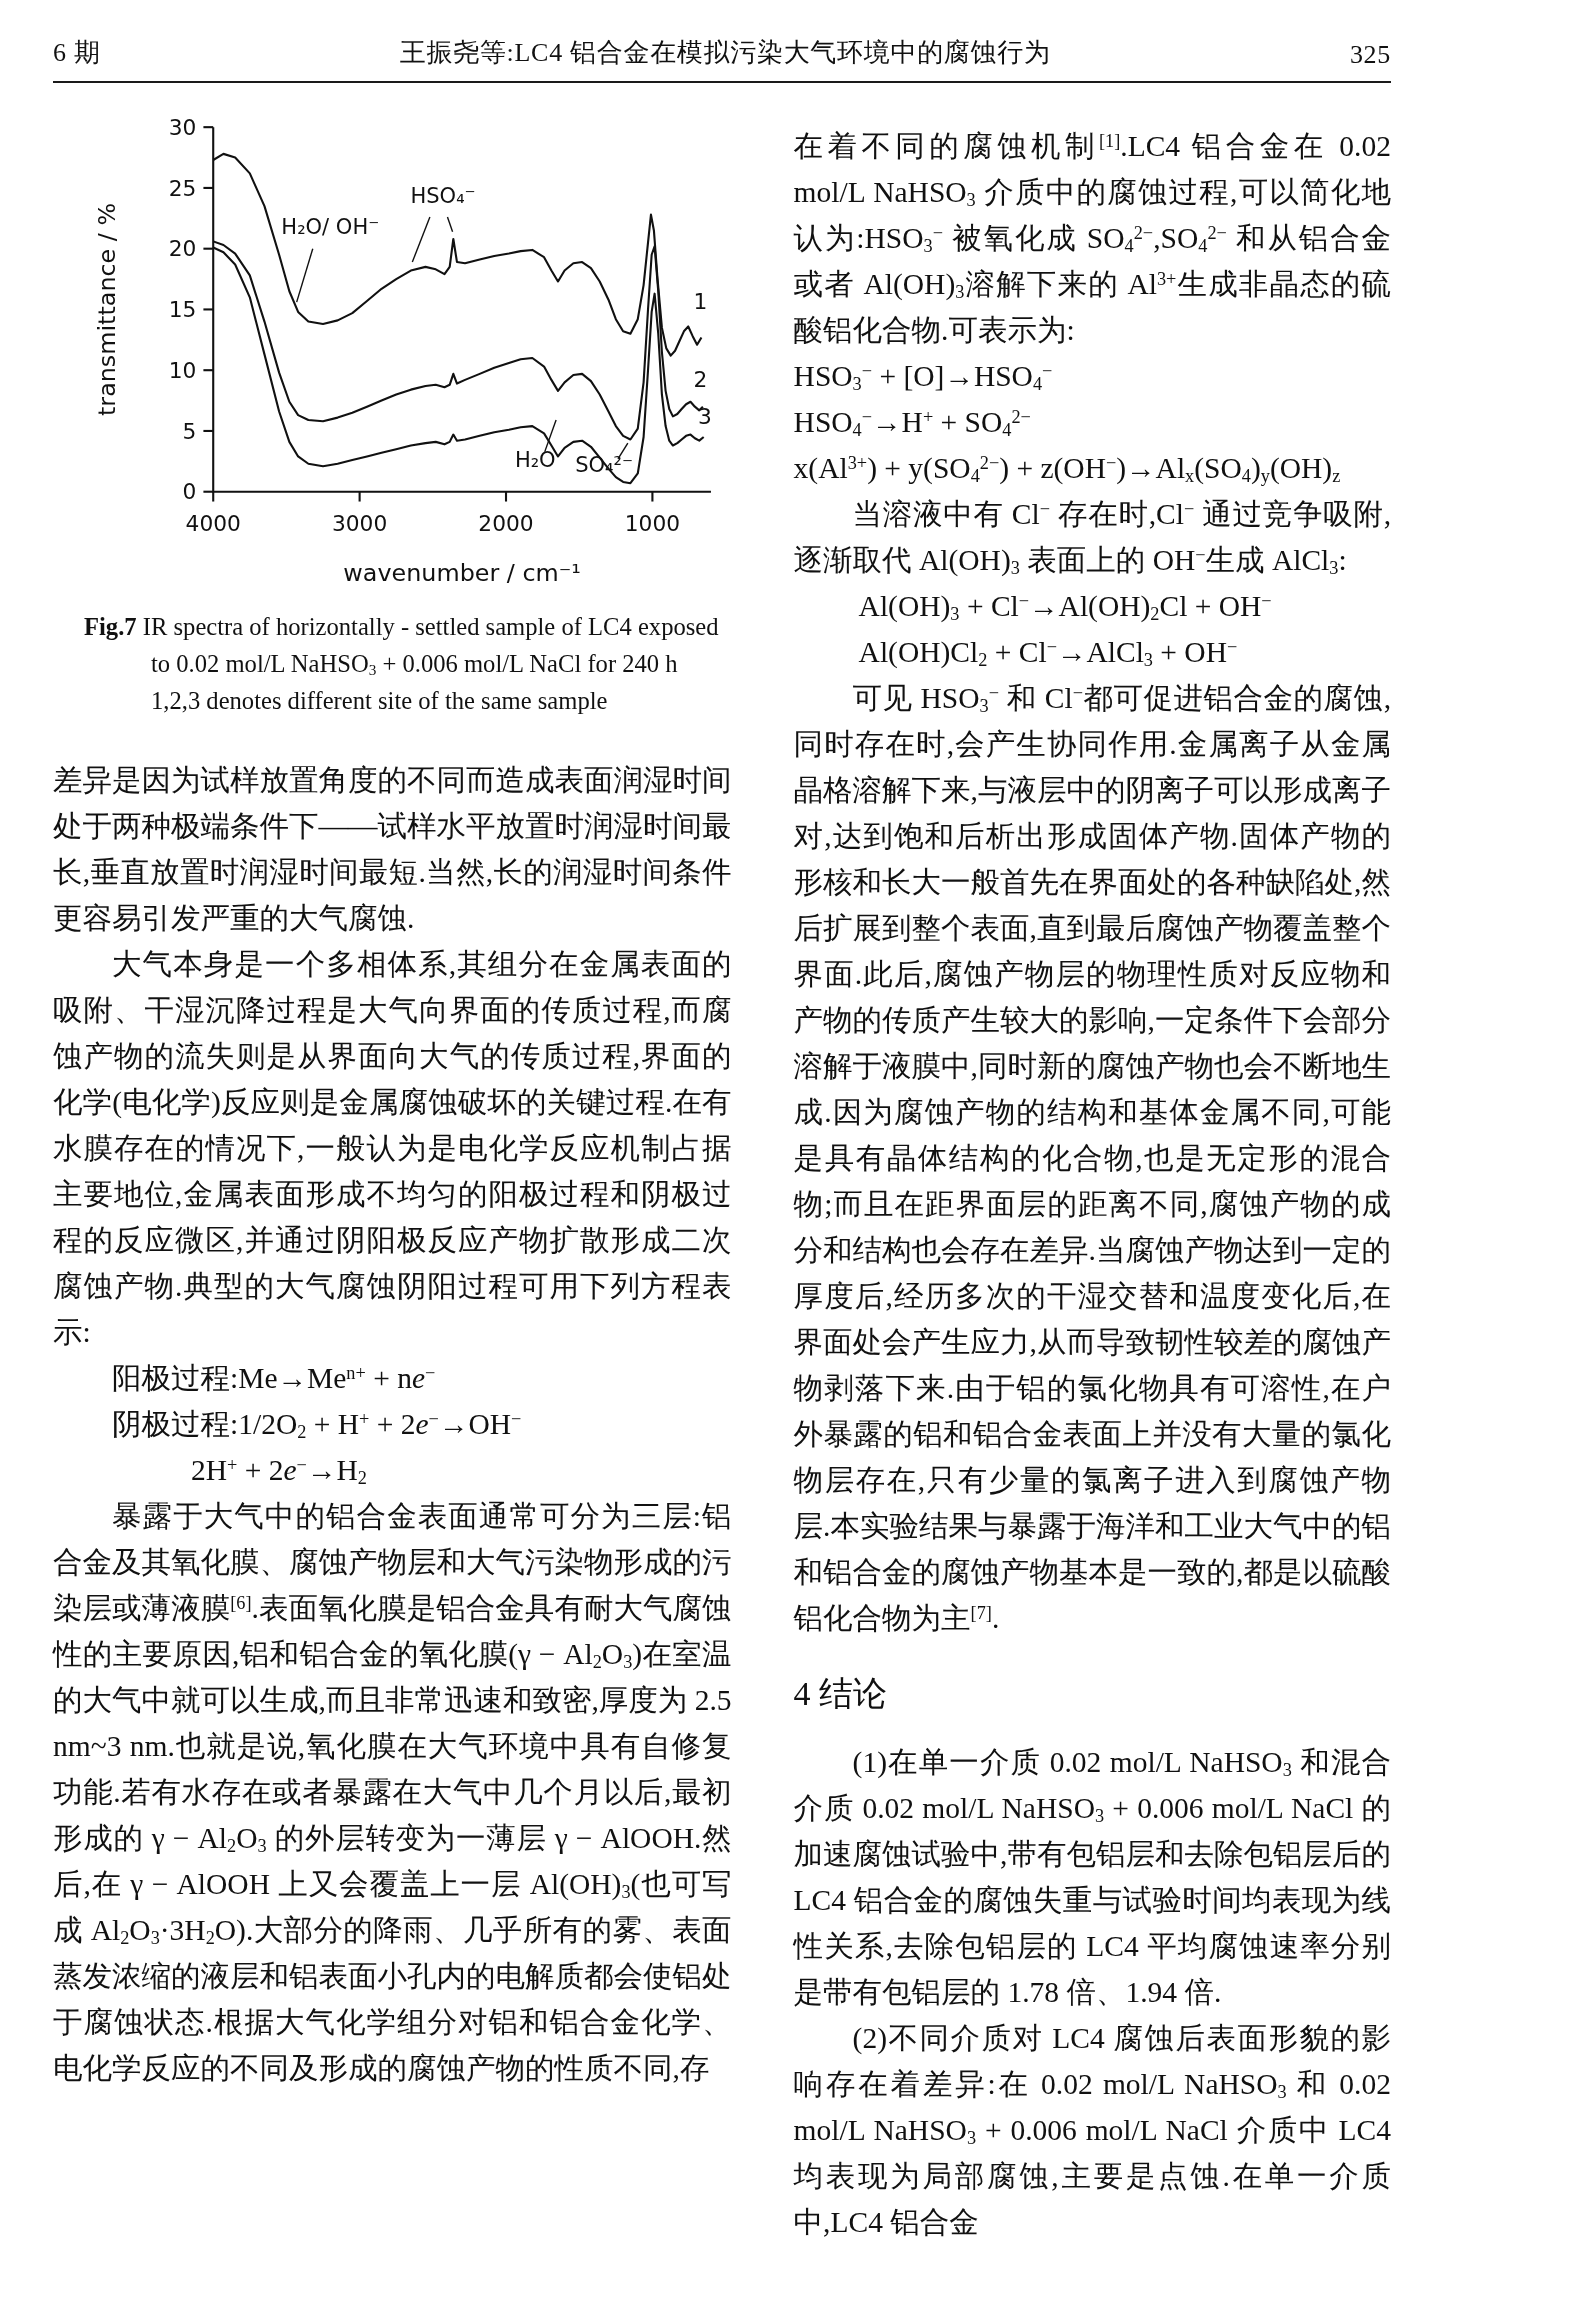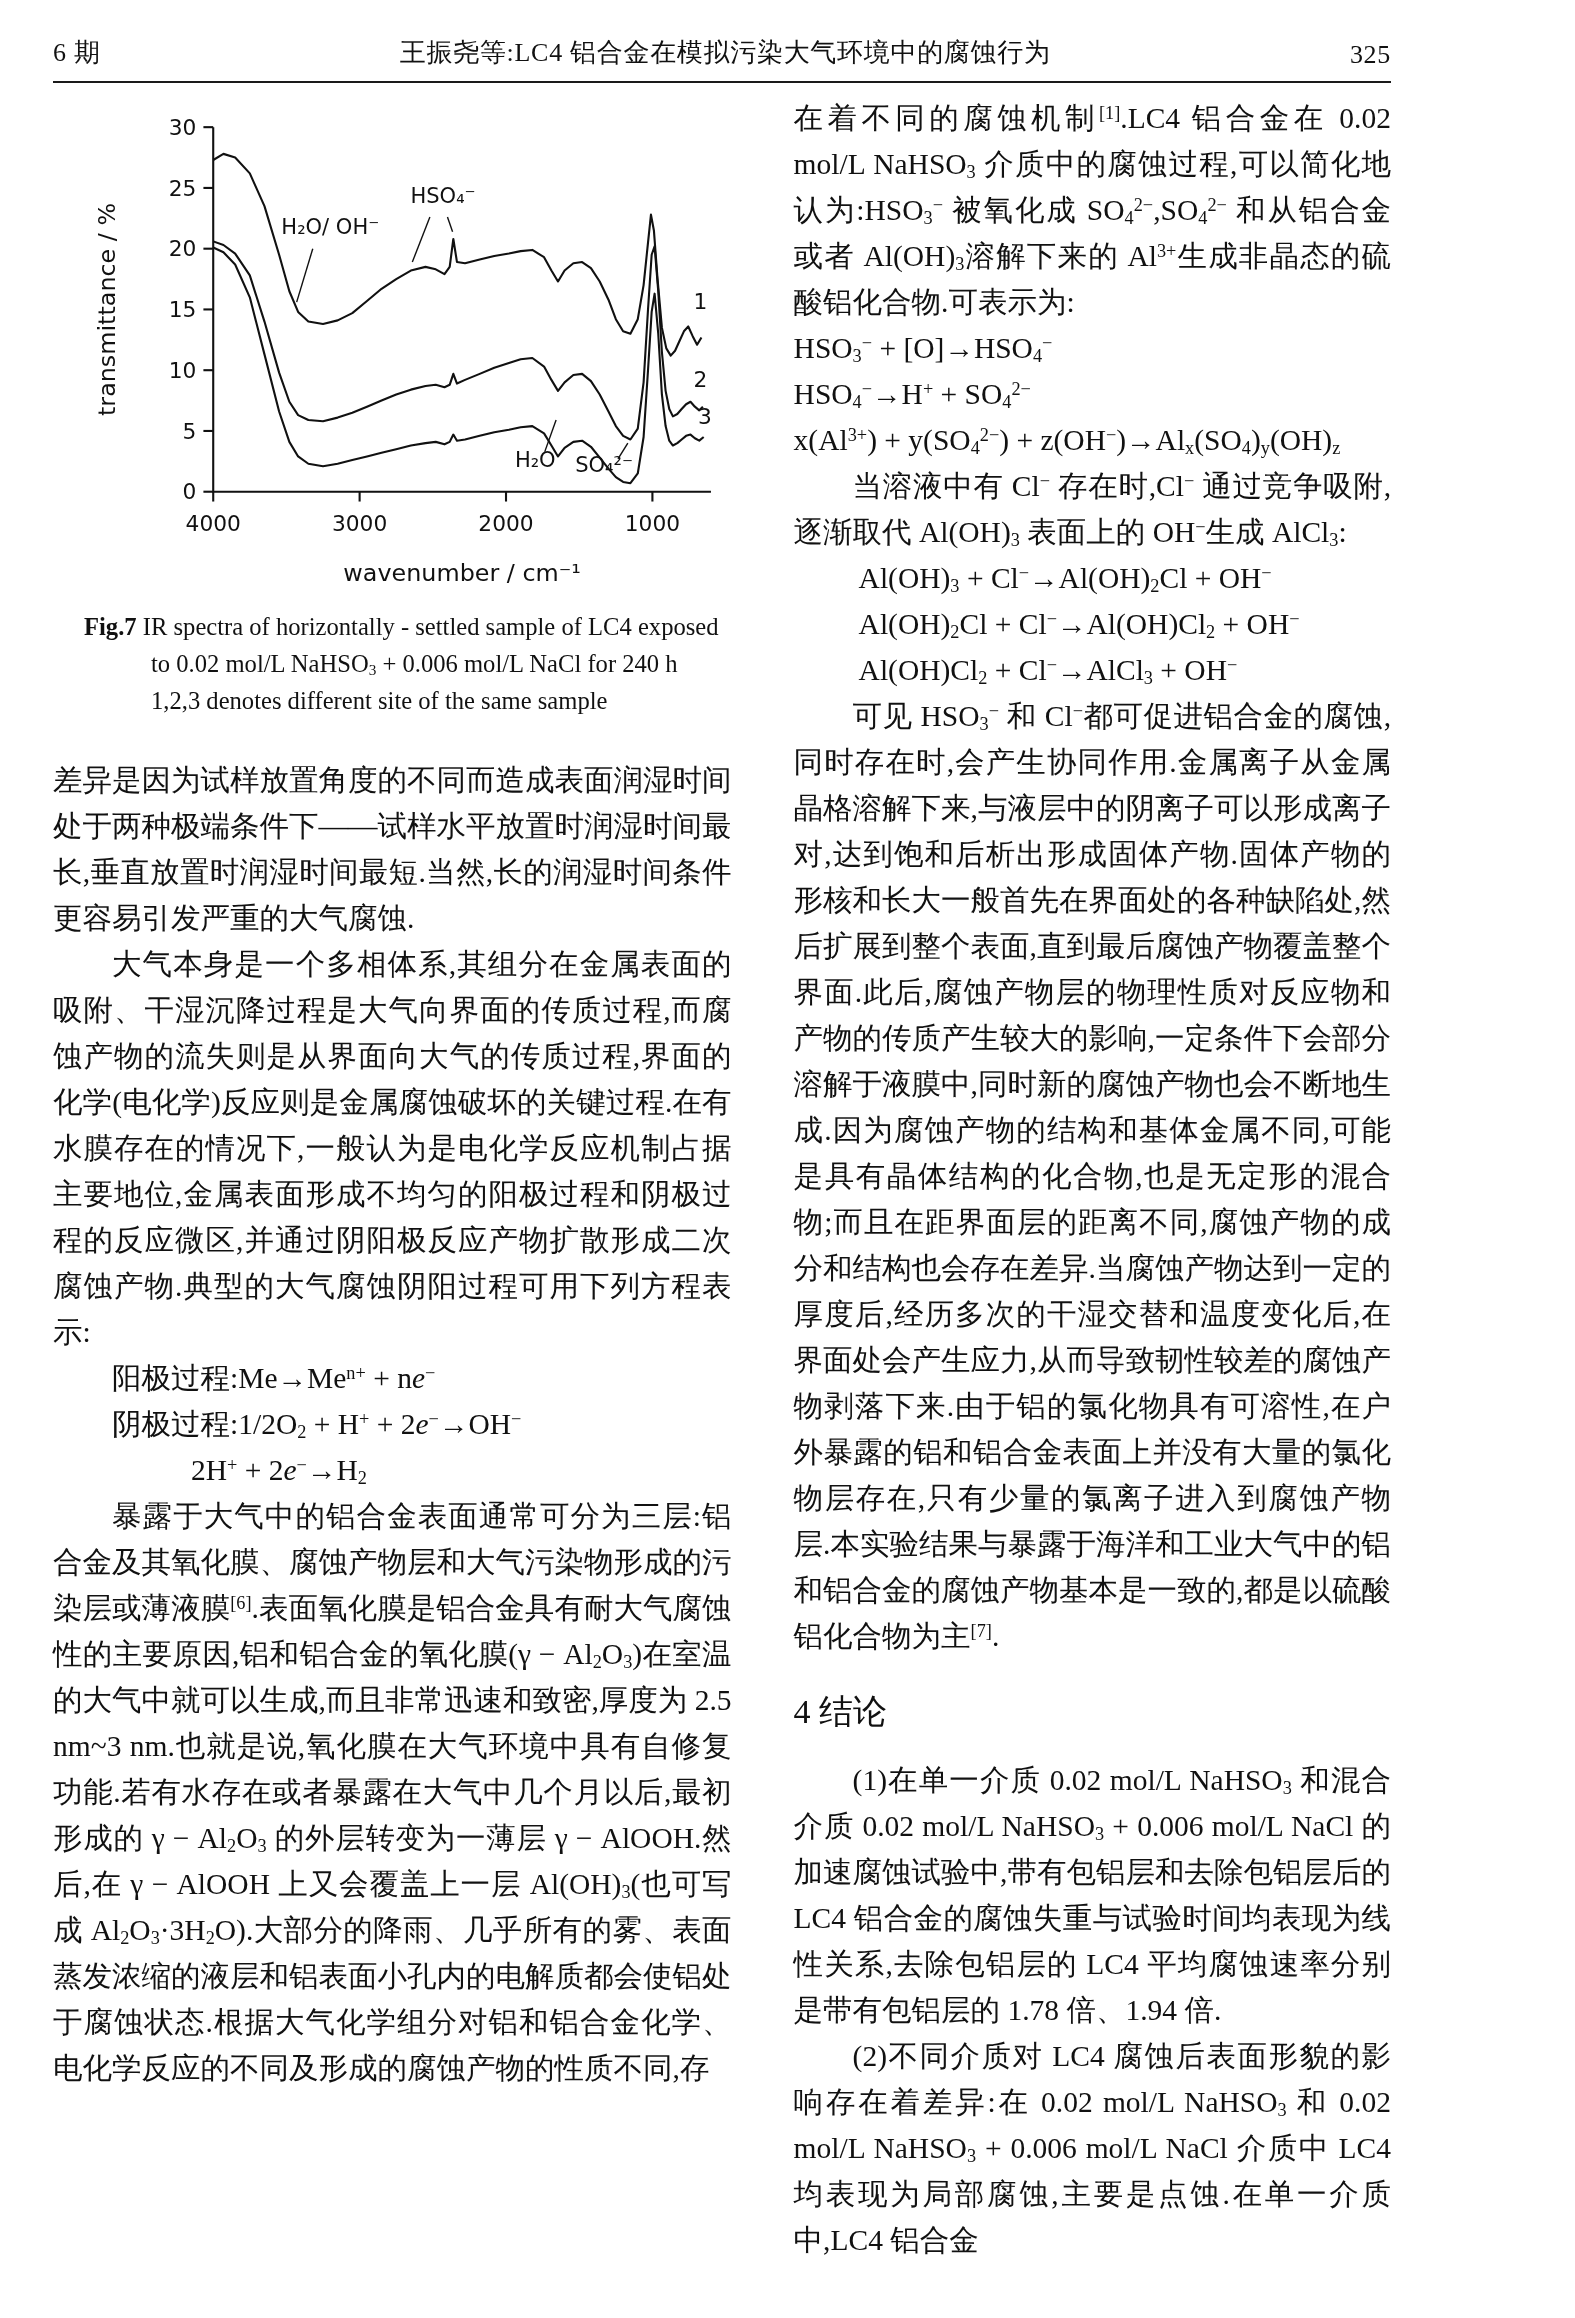--- a/index.html
+++ b/index.html
@@ -11,21 +11,21 @@
             display:flex; justify-content:space-between; align-items:flex-end;
             font-size:26px; padding-bottom:11.2px; border-bottom:2.1px solid #1a1a1a; }
   .header .ht { letter-spacing:0.7px; }
 
   .main { position:absolute; left:53px; right:53px; top:95px; display:flex; gap:62px; }
   .col  { width:702px; }
   .col.right { width:706px; }
 
   .col p { font-size:29.5px; line-height:46px; text-align:justify; }
   p.ind   { text-indent:59px; }
-  p.noind { text-indent:0; }
+  p.noind { text-indent:0;margin-top:28px; }
   p.eq    { text-align:left; padding-left:59px; }
   p.eq0   { text-align:left; padding-left:0; }
   p.eq2   { text-align:left; padding-left:138px; }
   p.eqr   { text-align:left; padding-left:65px; }
 
   sub { font-size:0.62em; line-height:0; vertical-align:-0.22em; }
   sup { font-size:0.62em; line-height:0; vertical-align:0.5em; }
 
   .h-disc  { font-size:29.5px; font-weight:bold; line-height:46px; margin:5.6px 0; }
   .h-concl { font-size:34px; font-weight:normal; line-height:49px; margin:28px 0 21px 0; }
@@ -111,21 +111,20 @@
       <p class="ind">暴露于大气中的铝合金表面通常可分为三层:铝合金及其氧化膜、腐蚀产物层和大气污染物形成的污染层或薄液膜<sup>[6]</sup>.表面氧化膜是铝合金具有耐大气腐蚀性的主要原因,铝和铝合金的氧化膜(γ − Al<sub>2</sub>O<sub>3</sub>)在室温的大气中就可以生成,而且非常迅速和致密,厚度为 2.5 nm~3 nm.也就是说,氧化膜在大气环境中具有自修复功能.若有水存在或者暴露在大气中几个月以后,最初形成的 γ − Al<sub>2</sub>O<sub>3</sub> 的外层转变为一薄层 γ − AlOOH.然后,在 γ − AlOOH 上又会覆盖上一层 Al(OH)<sub>3</sub>(也可写成 Al<sub>2</sub>O<sub>3</sub>·3H<sub>2</sub>O).大部分的降雨、几乎所有的雾、表面蒸发浓缩的液层和铝表面小孔内的电解质都会使铝处于腐蚀状态.根据大气化学组分对铝和铝合金化学、电化学反应的不同及形成的腐蚀产物的性质不同,存</p>
     </div>
 
     <div class="col right">
       <p class="noind">在着不同的腐蚀机制<sup>[1]</sup>.LC4 铝合金在 0.02 mol/L NaHSO<sub>3</sub> 介质中的腐蚀过程,可以简化地认为:HSO<sub>3</sub><sup>−</sup> 被氧化成 SO<sub>4</sub><sup>2−</sup>,SO<sub>4</sub><sup>2−</sup> 和从铝合金或者 Al(OH)<sub>3</sub>溶解下来的 Al<sup>3+</sup>生成非晶态的硫酸铝化合物.可表示为:</p>
       <p class="eq0">HSO<sub>3</sub><sup>−</sup> + [O]→HSO<sub>4</sub><sup>−</sup></p>
       <p class="eq0">HSO<sub>4</sub><sup>−</sup>→H<sup>+</sup> + SO<sub>4</sub><sup>2−</sup></p>
       <p class="eq0">x(Al<sup>3+</sup>) + y(SO<sub>4</sub><sup>2−</sup>) + z(OH<sup>−</sup>)→Al<sub>x</sub>(SO<sub>4</sub>)<sub>y</sub>(OH)<sub>z</sub></p>
       <p class="ind">当溶液中有 Cl<sup>−</sup> 存在时,Cl<sup>−</sup> 通过竞争吸附,逐渐取代 Al(OH)<sub>3</sub> 表面上的 OH<sup>−</sup>生成 AlCl<sub>3</sub>:</p>
       <p class="eqr">Al(OH)<sub>3</sub> + Cl<sup>−</sup>→Al(OH)<sub>2</sub>Cl + OH<sup>−</sup></p>
-      <p class="eqr">Al(OH)<sub>2</sub>Cl + Cl<sup>−</sup>→Al(OH)Cl<sub>2</sub> + OH<sup>−</sup></p>
       <p class="eqr">Al(OH)Cl<sub>2</sub> + Cl<sup>−</sup>→AlCl<sub>3</sub> + OH<sup>−</sup></p>
       <p class="ind">可见 HSO<sub>3</sub><sup>−</sup> 和 Cl<sup>−</sup>都可促进铝合金的腐蚀,同时存在时,会产生协同作用.金属离子从金属晶格溶解下来,与液层中的阴离子可以形成离子对,达到饱和后析出形成固体产物.固体产物的形核和长大一般首先在界面处的各种缺陷处,然后扩展到整个表面,直到最后腐蚀产物覆盖整个界面.此后,腐蚀产物层的物理性质对反应物和产物的传质产生较大的影响,一定条件下会部分溶解于液膜中,同时新的腐蚀产物也会不断地生成.因为腐蚀产物的结构和基体金属不同,可能是具有晶体结构的化合物,也是无定形的混合物;而且在距界面层的距离不同,腐蚀产物的成分和结构也会存在差异.当腐蚀产物达到一定的厚度后,经历多次的干湿交替和温度变化后,在界面处会产生应力,从而导致韧性较差的腐蚀产物剥落下来.由于铝的氯化物具有可溶性,在户外暴露的铝和铝合金表面上并没有大量的氯化物层存在,只有少量的氯离子进入到腐蚀产物层.本实验结果与暴露于海洋和工业大气中的铝和铝合金的腐蚀产物基本是一致的,都是以硫酸铝化合物为主<sup>[7]</sup>.</p>
       <h2 class="h-concl">4 结论</h2>
       <p class="ind">(1)在单一介质 0.02 mol/L NaHSO<sub>3</sub> 和混合介质 0.02 mol/L NaHSO<sub>3</sub> + 0.006 mol/L NaCl 的加速腐蚀试验中,带有包铝层和去除包铝层后的 LC4 铝合金的腐蚀失重与试验时间均表现为线性关系,去除包铝层的 LC4 平均腐蚀速率分别是带有包铝层的 1.78 倍、1.94 倍.</p>
       <p class="ind">(2)不同介质对 LC4 腐蚀后表面形貌的影响存在着差异:在 0.02 mol/L NaHSO<sub>3</sub> 和 0.02 mol/L NaHSO<sub>3</sub> + 0.006 mol/L NaCl 介质中 LC4 均表现为局部腐蚀,主要是点蚀.在单一介质中,LC4 铝合金</p>
     </div>
 
   </div>
 </div>
 

